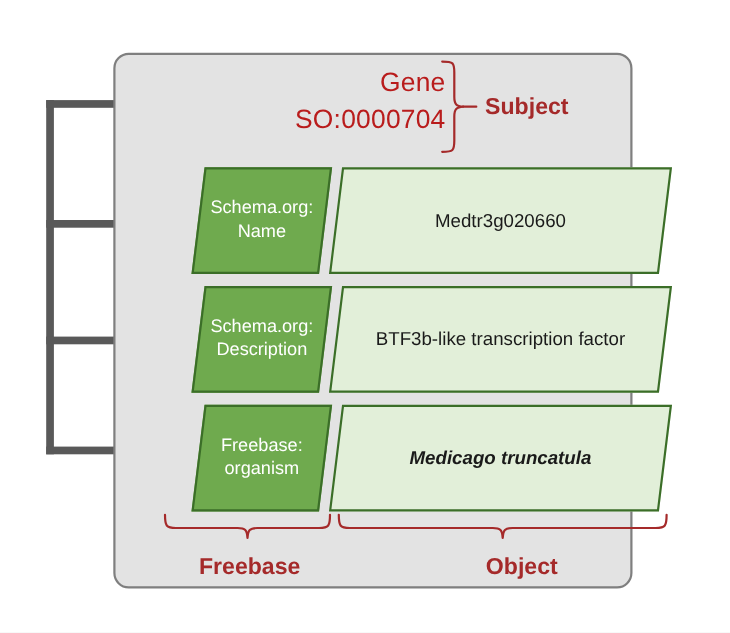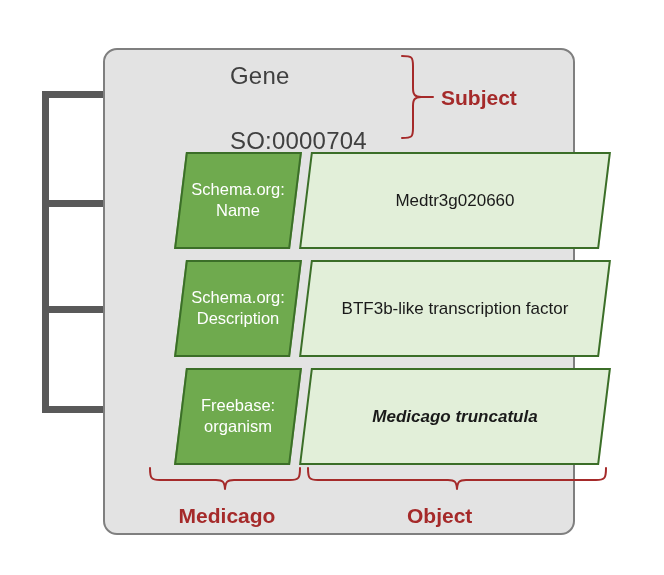--- a/index.html
+++ b/index.html
@@ -34,27 +34,27 @@
     border-radius: 14px;
     box-sizing: border-box;
   }
 
   
   .subject-block {
     position: absolute;
     left: 230px;
     top: 59px;
     width: 175px;
-    text-align: left;
-    color: #404040;
+    text-align: right;
+    color: #b91c1c;
     font-size: 24px;
     line-height: 33px;
     letter-spacing: 0.2px;
   }
-  .subject-block .line2 { white-space: nowrap; margin-top: 32px; }
+  .subject-block .line2 { white-space: nowrap; }
 
   
   .row {
     position: absolute;
     height: 97px;
   }
   .row.r1 { top: 152px; }
   .row.r2 { top: 260px; }
   .row.r3 { top: 368px; }
 
@@ -153,21 +153,21 @@
 
   .anno-label {
     position: absolute;
     color: #a52a2a;
     font-size: 21px;
     font-weight: bold;
     white-space: nowrap;
   }
   .anno-subject   { left: 441px; top: 86px; }
   .anno-predicate { left: 178px; top: 504px; width: 98px; text-align: center; }
-  .anno-object    { left: 407px; top: 504px; width: 100px; text-align: left; }
+  .anno-object    { left: 407px; top: 504px; width: 100px; text-align: right; }
 </style>
 </head>
 <body>
 
 <div id="stage">
 
   <div class="conn v-spine"></div>
   <div class="conn h-lead h-top"></div>
 
   <div class="conn h-lead h-a1"></div>
@@ -224,20 +224,20 @@
       </span>
     </div>
     <div class="shape object-shape">
       <span class="txt italic">Medicago truncatula</span>
     </div>
   </div>
 
   <svg class="brace-svg brace-predicate" width="156" height="34" viewBox="0 0 156 34">
     <path d="M2 2 C 2 12, 3 14, 12 14 L 68 14 C 75 14, 76.5 16, 77 23 C 77.5 16, 79 14, 86 14 L 142 14 C 151 14, 152 12, 152 2"></path>
   </svg>
-  <div class="anno-label anno-predicate">Medicago</div>
+  <div class="anno-label anno-predicate">Freebase</div>
 
   <svg class="brace-svg brace-object" width="304" height="34" viewBox="0 0 304 34">
     <path d="M2 2 C 2 12, 3 14, 12 14 L 142 14 C 149 14, 150.5 16, 151 23 C 151.5 16, 153 14, 160 14 L 290 14 C 299 14, 300 12, 300 2"></path>
   </svg>
   <div class="anno-label anno-object">Object</div>
 
 </div>
 
 </body></html>

